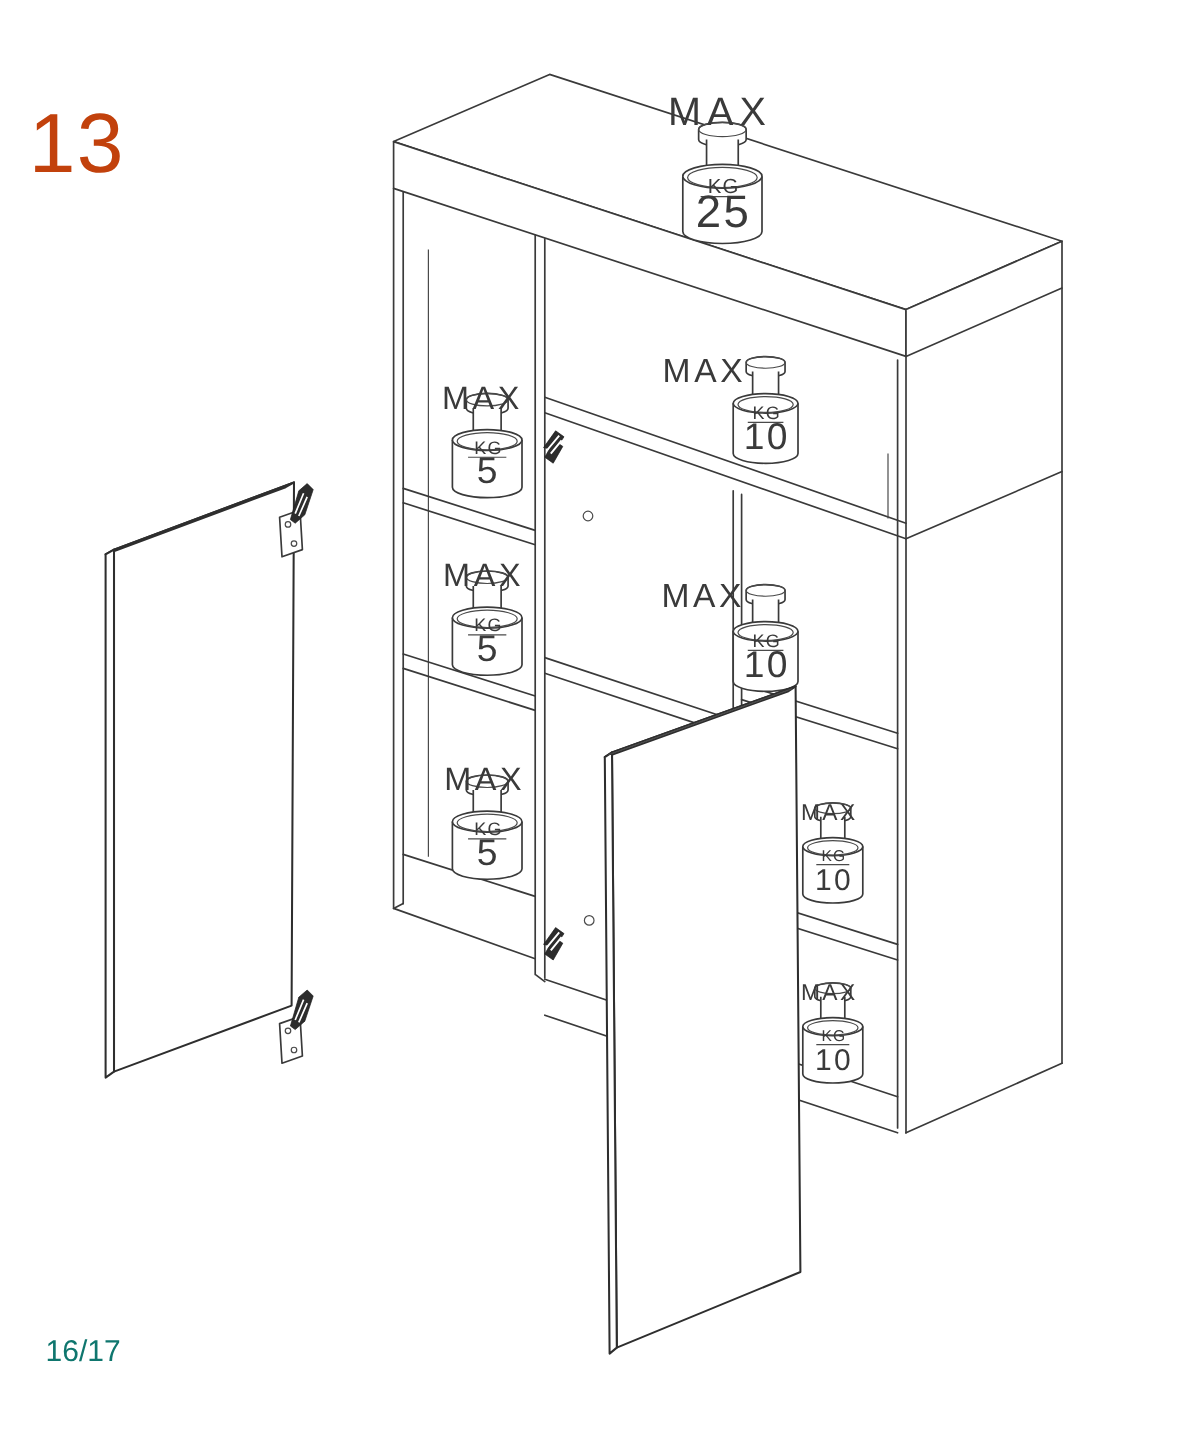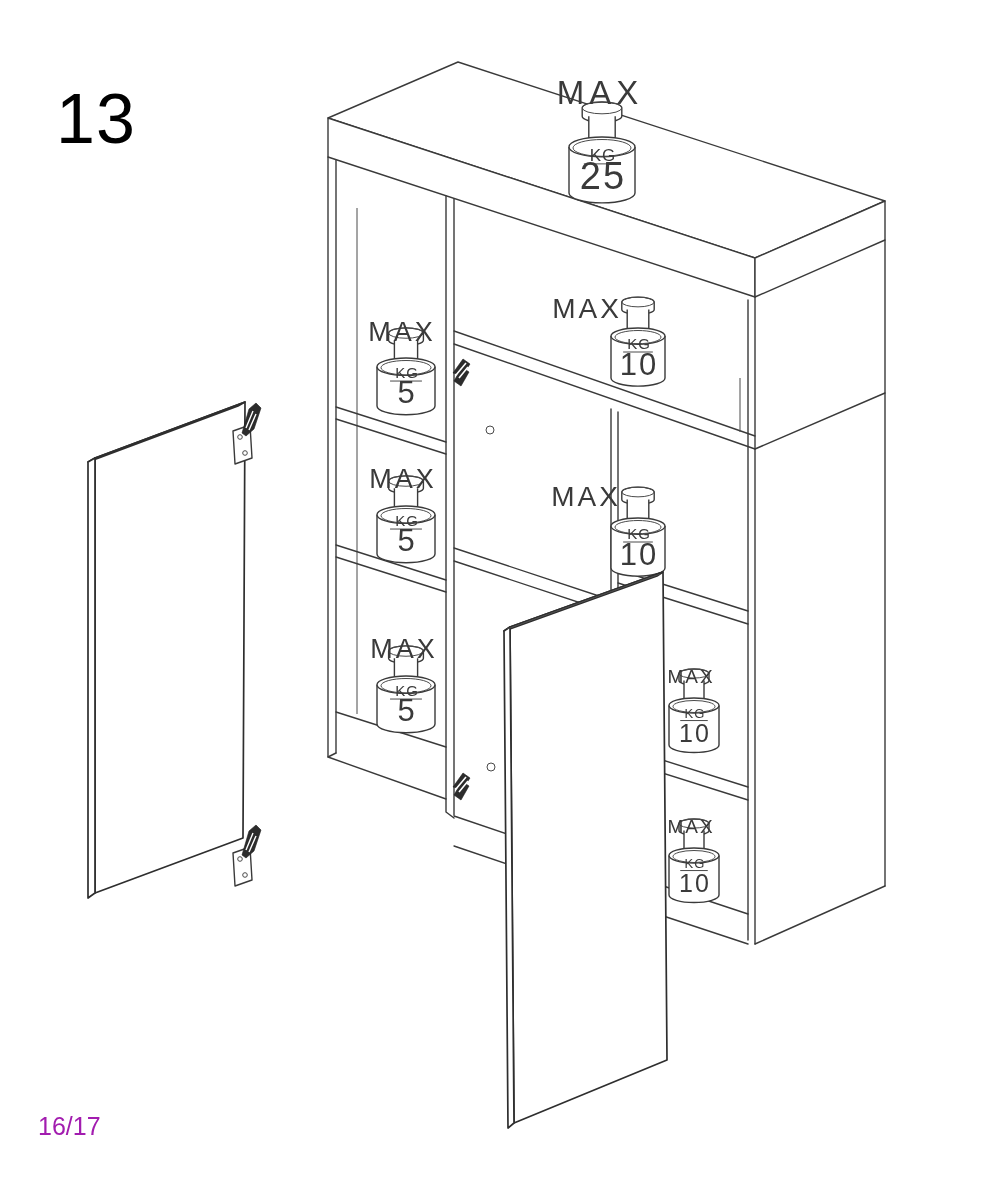--- a/index.html
+++ b/index.html
@@ -1,18 +1,18 @@
 <!DOCTYPE html>
 <html><head>
 <meta charset="utf-8">
 <style>
   html,body{margin:0;padding:0;background:#ffffff;}
   body{width:987px;height:1200px;position:relative;font-family:"Liberation Sans",sans-serif;overflow:hidden;}
-  .step-number{position:absolute;left:24px;top:84px;font-size:70px;font-weight:400;color:#000000;letter-spacing:1px;line-height:1;margin-left:32px;}
-  .page-indicator{position:absolute;left:38px;top:1112px;font-size:25px;font-weight:400;color:#a21caf;}
+  .step-number{position:absolute;left:24px;top:84px;font-size:70px;font-weight:400;color:#c2410c;letter-spacing:1px;line-height:1;}
+  .page-indicator{position:absolute;left:38px;top:1112px;font-size:25px;font-weight:400;color:#0f766e;}
   svg{position:absolute;left:0;top:0;}
   .ln{fill:none;stroke:#3a3a3a;stroke-width:1.4;stroke-linejoin:round;stroke-linecap:round;}
   .ln-thin{fill:none;stroke:#4a4a4a;stroke-width:1;}
   .face{fill:#ffffff;stroke:#3a3a3a;stroke-width:1.4;stroke-linejoin:round;}
   .door{fill:#ffffff;stroke:#2e2e2e;stroke-width:1.7;stroke-linejoin:round;}
   .dark{fill:#2c2c2c;stroke:#1e1e1e;stroke-width:.6;stroke-linejoin:round;}
   .wtxt{fill:#3a3a3a;font-family:"Liberation Sans",sans-serif;}
 </style>
 </head>
 <body>

